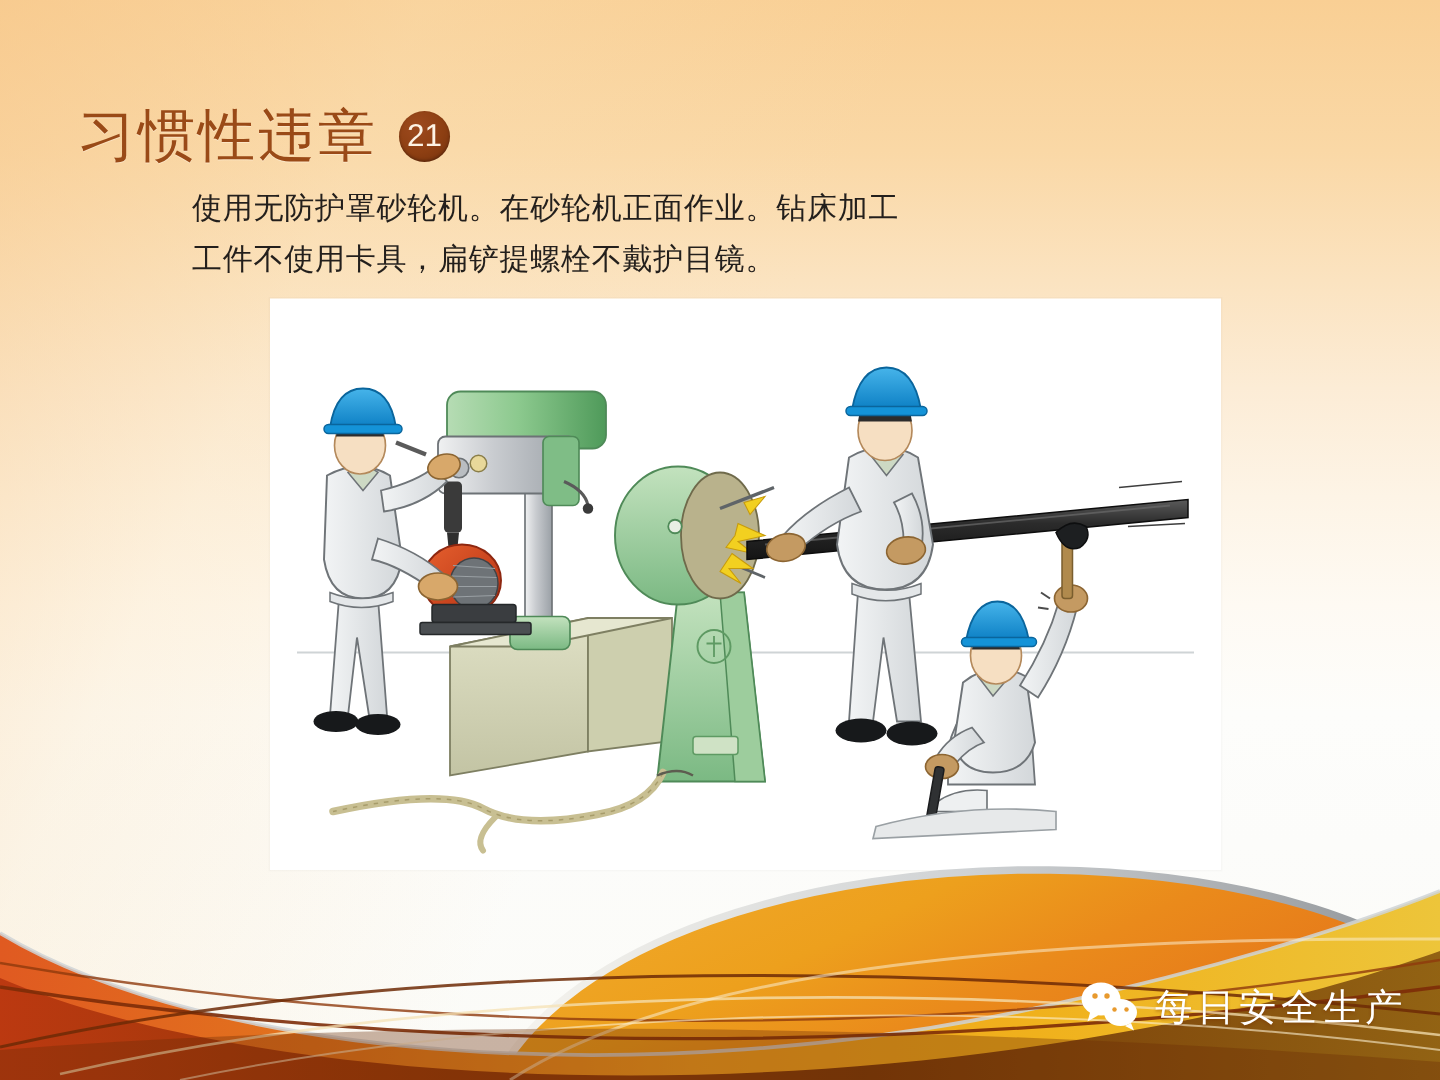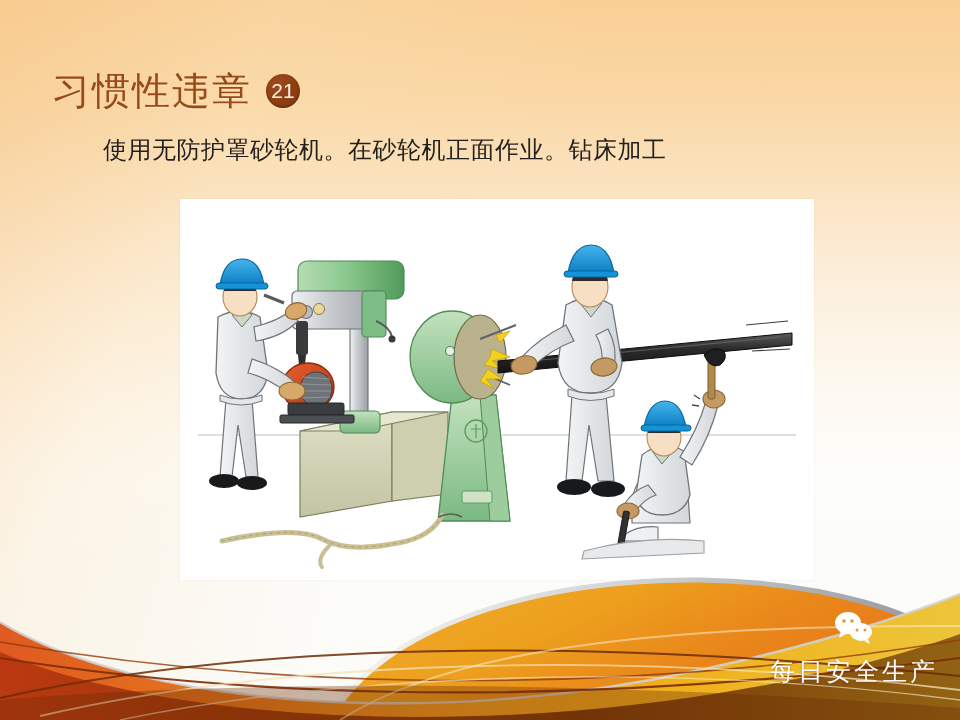--- a/index.html
+++ b/index.html
@@ -63,28 +63,27 @@
     font-size: 21px;
     line-height: 34px;
     text-align: center;
     font-family: "Liberation Sans", sans-serif;
     box-shadow: inset 0 -1px 2px rgba(0,0,0,0.3);
   }
 
   
   .body-text {
     position: absolute;
-    left: 103px;
+    left: 128px;
     top: 122px;
     width: 760px;
-    font-size: 24px;
+    font-size: 20px;
     line-height: 34px;
     color: #231f1c;
     letter-spacing: 0.5px;
-    margin-top: 11px;
   }
   .body-text .line { display: block; white-space: nowrap; }
 
   
   .panel {
     position: absolute;
     left: 180px;
     top: 199px;
     width: 634px;
     height: 381px;
@@ -107,21 +106,20 @@
 
   
   .watermark {
     position: absolute;
     right: 22px;
     bottom: 32px;
     display: flex;
     align-items: center;
     gap: 10px;
     z-index: 6;
-    flex-direction: column;
   }
   .wechat-icon { width: 40px; height: 34px; display: block; }
   .watermark-text {
     font-size: 25px;
     color: #ffffff;
     letter-spacing: 3px;
     font-family: "Liberation Sans", sans-serif;
     text-shadow: 0 1px 2px rgba(120,50,0,0.45);
   }
 </style>
@@ -131,20 +129,21 @@
 <div id="slide">
   <div class="bg-tint"></div>
 
   <div class="title-row">
     <div class="title-text">习惯性违章</div>
     <div class="badge">21</div>
   </div>
 
   <div class="body-text">
     <span class="line">使用无防护罩砂轮机。在砂轮机正面作业。钻床加工</span>
+    <span class="line">工件不使用卡具，扁铲提螺栓不戴护目镜。</span>
   </div>
 
   <div class="panel">
     <svg viewBox="0 0 634 381" xmlns="http://www.w3.org/2000/svg">
       <defs>
         <linearGradient id="gGreen" x1="0" y1="0" x2="1" y2="0">
           <stop offset="0%" stop-color="#b6dcb4"></stop>
           <stop offset="45%" stop-color="#8cc98e"></stop>
           <stop offset="100%" stop-color="#4f9a5a"></stop>
         </linearGradient>

